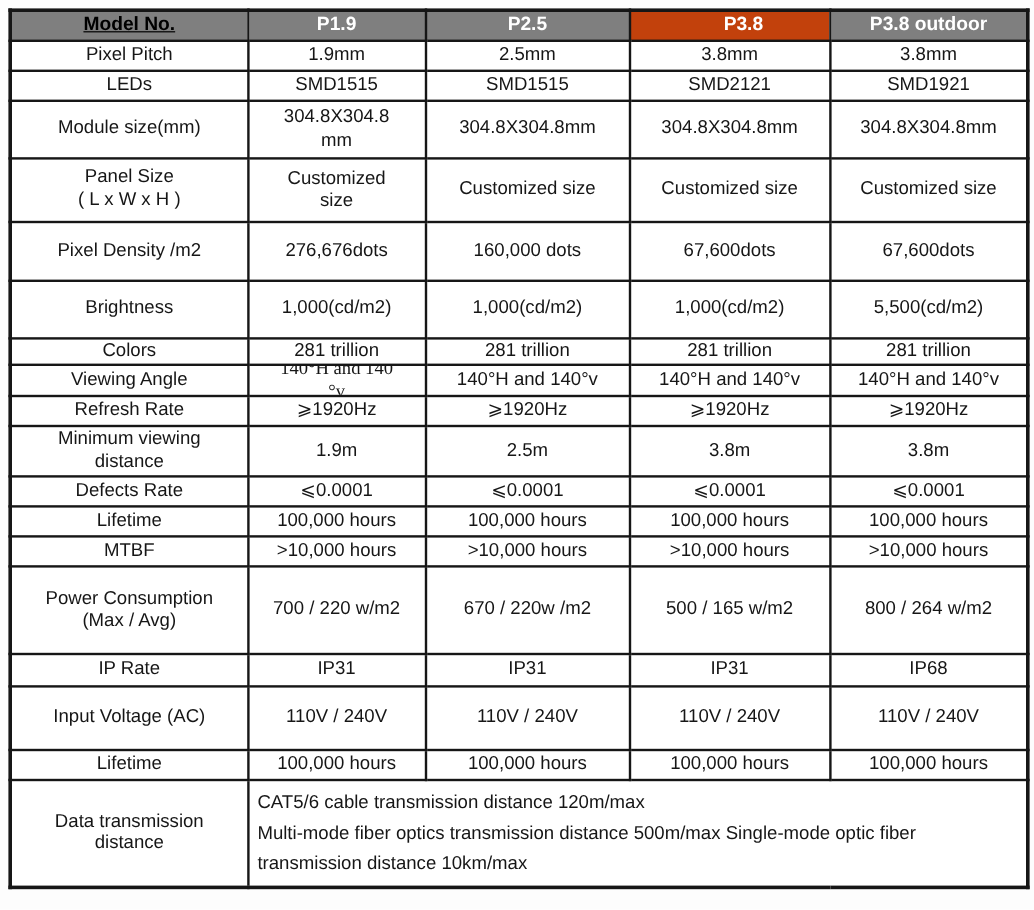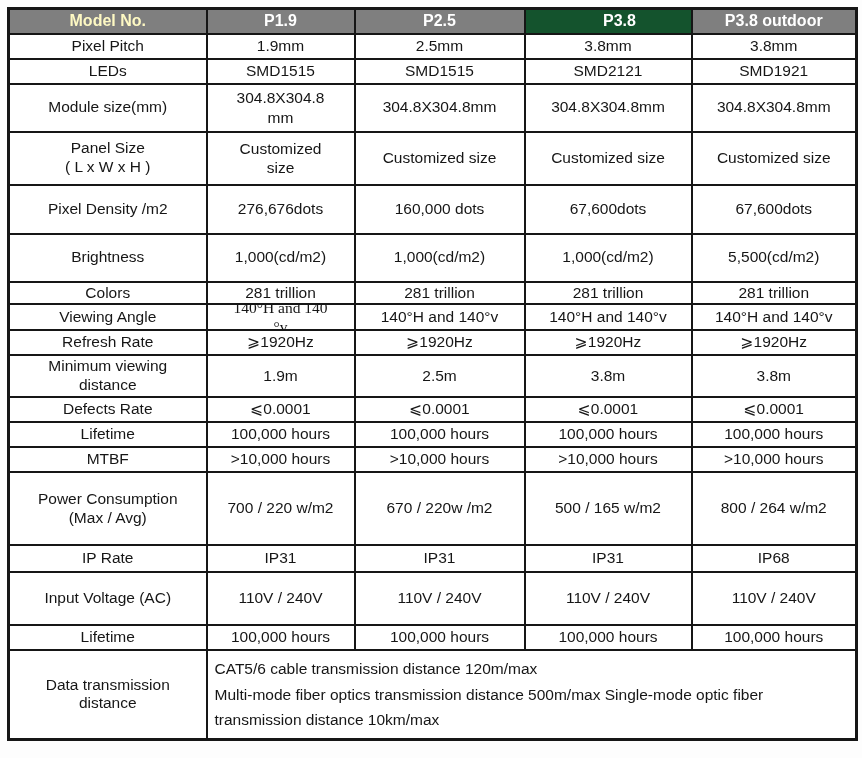--- a/index.html
+++ b/index.html
@@ -75,24 +75,24 @@
 <table id="spec-table">
   <colgroup>
     <col style="width:198px">
     <col style="width:148px">
     <col style="width:170px">
     <col style="width:167px">
     <col style="width:165px">
   </colgroup>
   <tbody id="spec-table-body">
       <tr style="height: 25px;">
-        <th style="background: rgb(127, 127, 127); color: #fef9c3;">Model No.</th>
+        <th style="background: rgb(127, 127, 127); color: #000000; text-decoration: underline;">Model No.</th>
         <th style="background: rgb(127, 127, 127); color: rgb(255, 255, 255);">P1.9</th>
         <th style="background: rgb(127, 127, 127); color: rgb(255, 255, 255);">P2.5</th>
-        <th style="background: #14532d; color: rgb(255, 255, 255); padding-left: 25px;">P3.8</th>
+        <th style="background: #c2410c; color: rgb(255, 255, 255); padding-left: 25px;">P3.8</th>
         <th style="background: rgb(127, 127, 127); color: rgb(255, 255, 255);">P3.8 outdoor</th>
       </tr>
       <tr style="height: 25px;">
         <td class="pre">Pixel Pitch</td>
         <td>1.9mm</td>
         <td>2.5mm</td>
         <td>3.8mm</td>
         <td>3.8mm</td>
       </tr>
       <tr style="height: 25px;">

